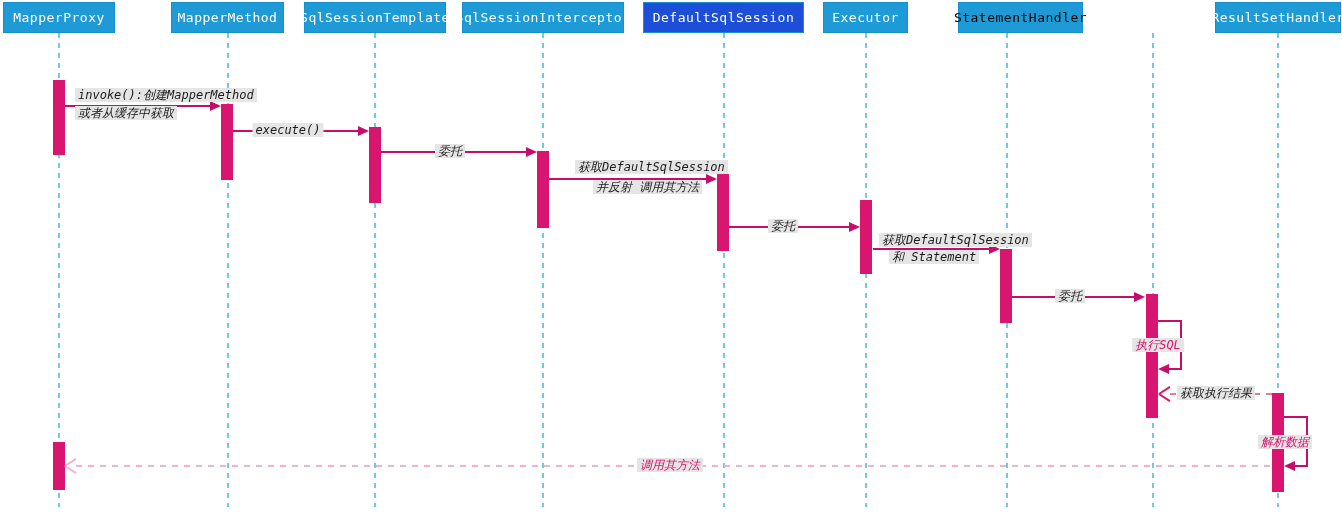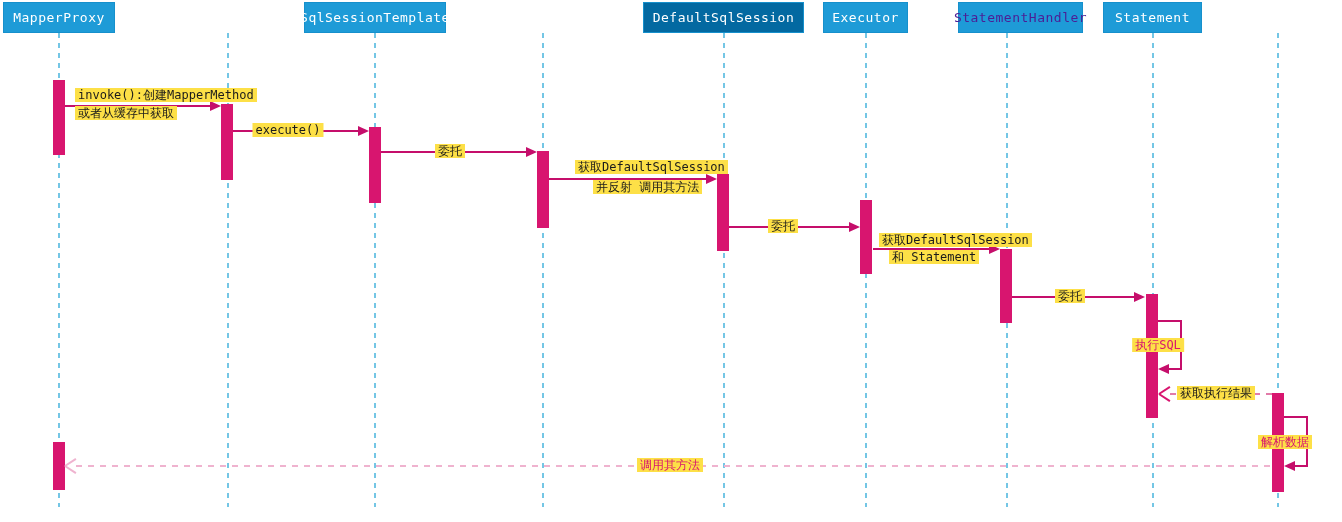--- a/index.html
+++ b/index.html
@@ -8,42 +8,44 @@
     color:#fff;font-size:13px;letter-spacing:.5px;box-sizing:border-box;white-space:nowrap;}
   .lifeline{position:absolute;width:2px;}
   .activation{position:absolute;width:12px;}
   .msg-line{position:absolute;height:2px;}
   .arrow-right{position:absolute;width:0;height:0;border-top:5px solid transparent;border-bottom:5px solid transparent;}
   .arrow-left{position:absolute;width:0;height:0;border-top:5px solid transparent;border-bottom:5px solid transparent;}
   .open-arrow{position:absolute;width:0;height:0;}
   .open-arrow span{position:absolute;left:0;top:-1px;width:13px;height:2px;transform-origin:0 50%;display:block;}
   .vseg{position:absolute;width:2px;}
   .msg-label{position:absolute;font-size:12px;line-height:14px;white-space:nowrap;padding:0 3px;z-index:6;}
-  .msg-label.bg{background:#fde047;}
+  .msg-label.bg{background:#e5e5e5;font-style:italic;}
   .msg-label.center{transform:translateX(-50%);}
 </style>
 </head>
 <body>
 
 <div id="diagram" style="width: 1342px; height: 522px; background: rgb(255, 255, 255); padding-left: 41px;">
     <div class="lifeline" style="left: 58px; top: 33px; height: 474px; background: repeating-linear-gradient(rgb(116, 198, 229) 0px, rgb(116, 198, 229) 5px, transparent 5px, transparent 10px); z-index: 1;"></div>
     <div class="participant" style="left: 3px; width: 112px; background: rgb(30, 155, 215); border: 1px solid rgb(22, 144, 204); color: rgb(255, 255, 255); z-index: 2;">MapperProxy</div>
     <div class="lifeline" style="left: 226.5px; top: 33px; height: 474px; background: repeating-linear-gradient(rgb(116, 198, 229) 0px, rgb(116, 198, 229) 5px, transparent 5px, transparent 10px); z-index: 1;"></div>
+    <div class="participant" style="left: 171px; width: 113px; background: rgb(30, 155, 215); border: 1px solid rgb(22, 144, 204); color: rgb(255, 255, 255); z-index: 2;">MapperMethod</div>
     <div class="lifeline" style="left: 374px; top: 33px; height: 474px; background: repeating-linear-gradient(rgb(116, 198, 229) 0px, rgb(116, 198, 229) 5px, transparent 5px, transparent 10px); z-index: 1;"></div>
     <div class="participant" style="left: 304px; width: 142px; background: rgb(30, 155, 215); border: 1px solid rgb(22, 144, 204); color: rgb(255, 255, 255); z-index: 2;">SqlSessionTemplate</div>
     <div class="lifeline" style="left: 542px; top: 33px; height: 474px; background: repeating-linear-gradient(rgb(116, 198, 229) 0px, rgb(116, 198, 229) 5px, transparent 5px, transparent 10px); z-index: 1;"></div>
+    <div class="participant" style="left: 462px; width: 162px; background: rgb(30, 155, 215); border: 1px solid rgb(22, 144, 204); color: rgb(255, 255, 255); z-index: 2;">SqlSessionInterceptor</div>
     <div class="lifeline" style="left: 722.5px; top: 33px; height: 474px; background: repeating-linear-gradient(rgb(116, 198, 229) 0px, rgb(116, 198, 229) 5px, transparent 5px, transparent 10px); z-index: 1;"></div>
-    <div class="participant" style="left: 643px; width: 161px; background: #0369a1; border: 1px solid rgb(22, 144, 204); color: rgb(255, 255, 255); z-index: 2;">DefaultSqlSession</div>
+    <div class="participant" style="left: 643px; width: 161px; background: #1d4ed8; border: 1px solid rgb(22, 144, 204); color: rgb(255, 255, 255); z-index: 2;">DefaultSqlSession</div>
     <div class="lifeline" style="left: 864.5px; top: 33px; height: 474px; background: repeating-linear-gradient(rgb(116, 198, 229) 0px, rgb(116, 198, 229) 5px, transparent 5px, transparent 10px); z-index: 1;"></div>
     <div class="participant" style="left: 823px; width: 85px; background: rgb(30, 155, 215); border: 1px solid rgb(22, 144, 204); color: rgb(255, 255, 255); z-index: 2;">Executor</div>
     <div class="lifeline" style="left: 1005.5px; top: 33px; height: 474px; background: repeating-linear-gradient(rgb(116, 198, 229) 0px, rgb(116, 198, 229) 5px, transparent 5px, transparent 10px); z-index: 1;"></div>
-    <div class="participant" style="left: 958px; width: 125px; background: rgb(30, 155, 215); border: 1px solid rgb(22, 144, 204); color: #4c1d95; z-index: 2;">StatementHandler</div>
+    <div class="participant" style="left: 958px; width: 125px; background: rgb(30, 155, 215); border: 1px solid rgb(22, 144, 204); color: #000000; z-index: 2;">StatementHandler</div>
     <div class="lifeline" style="left: 1151.5px; top: 33px; height: 474px; background: repeating-linear-gradient(rgb(116, 198, 229) 0px, rgb(116, 198, 229) 5px, transparent 5px, transparent 10px); z-index: 1;"></div>
-    <div class="participant" style="left: 1103px; width: 99px; background: rgb(30, 155, 215); border: 1px solid rgb(22, 144, 204); color: rgb(255, 255, 255); z-index: 2;">Statement</div>
     <div class="lifeline" style="left: 1277px; top: 33px; height: 474px; background: repeating-linear-gradient(rgb(116, 198, 229) 0px, rgb(116, 198, 229) 5px, transparent 5px, transparent 10px); z-index: 1;"></div>
+    <div class="participant" style="left: 1215px; width: 126px; background: rgb(30, 155, 215); border: 1px solid rgb(22, 144, 204); color: rgb(255, 255, 255); z-index: 2;">ResultSetHandler</div>
     <div class="activation" style="left: 53px; top: 80px; height: 75px; background: rgb(216, 21, 111); z-index: 3;"></div>
     <div class="activation" style="left: 221px; top: 104px; height: 76px; background: rgb(216, 21, 111); z-index: 3;"></div>
     <div class="activation" style="left: 369px; top: 127px; height: 76px; background: rgb(216, 21, 111); z-index: 3;"></div>
     <div class="activation" style="left: 537px; top: 151px; height: 77px; background: rgb(216, 21, 111); z-index: 3;"></div>
     <div class="activation" style="left: 717px; top: 174px; height: 77px; background: rgb(216, 21, 111); z-index: 3;"></div>
     <div class="activation" style="left: 860px; top: 200px; height: 74px; background: rgb(216, 21, 111); z-index: 3;"></div>
     <div class="activation" style="left: 1000px; top: 249px; height: 74px; background: rgb(216, 21, 111); z-index: 3;"></div>
     <div class="activation" style="left: 1146px; top: 294px; height: 124px; background: rgb(216, 21, 111); z-index: 3;"></div>
     <div class="activation" style="left: 1272px; top: 393px; height: 99px; background: rgb(216, 21, 111); z-index: 3;"></div>
     <div class="activation" style="left: 53px; top: 442px; height: 48px; background: rgb(216, 21, 111); z-index: 3;"></div>

